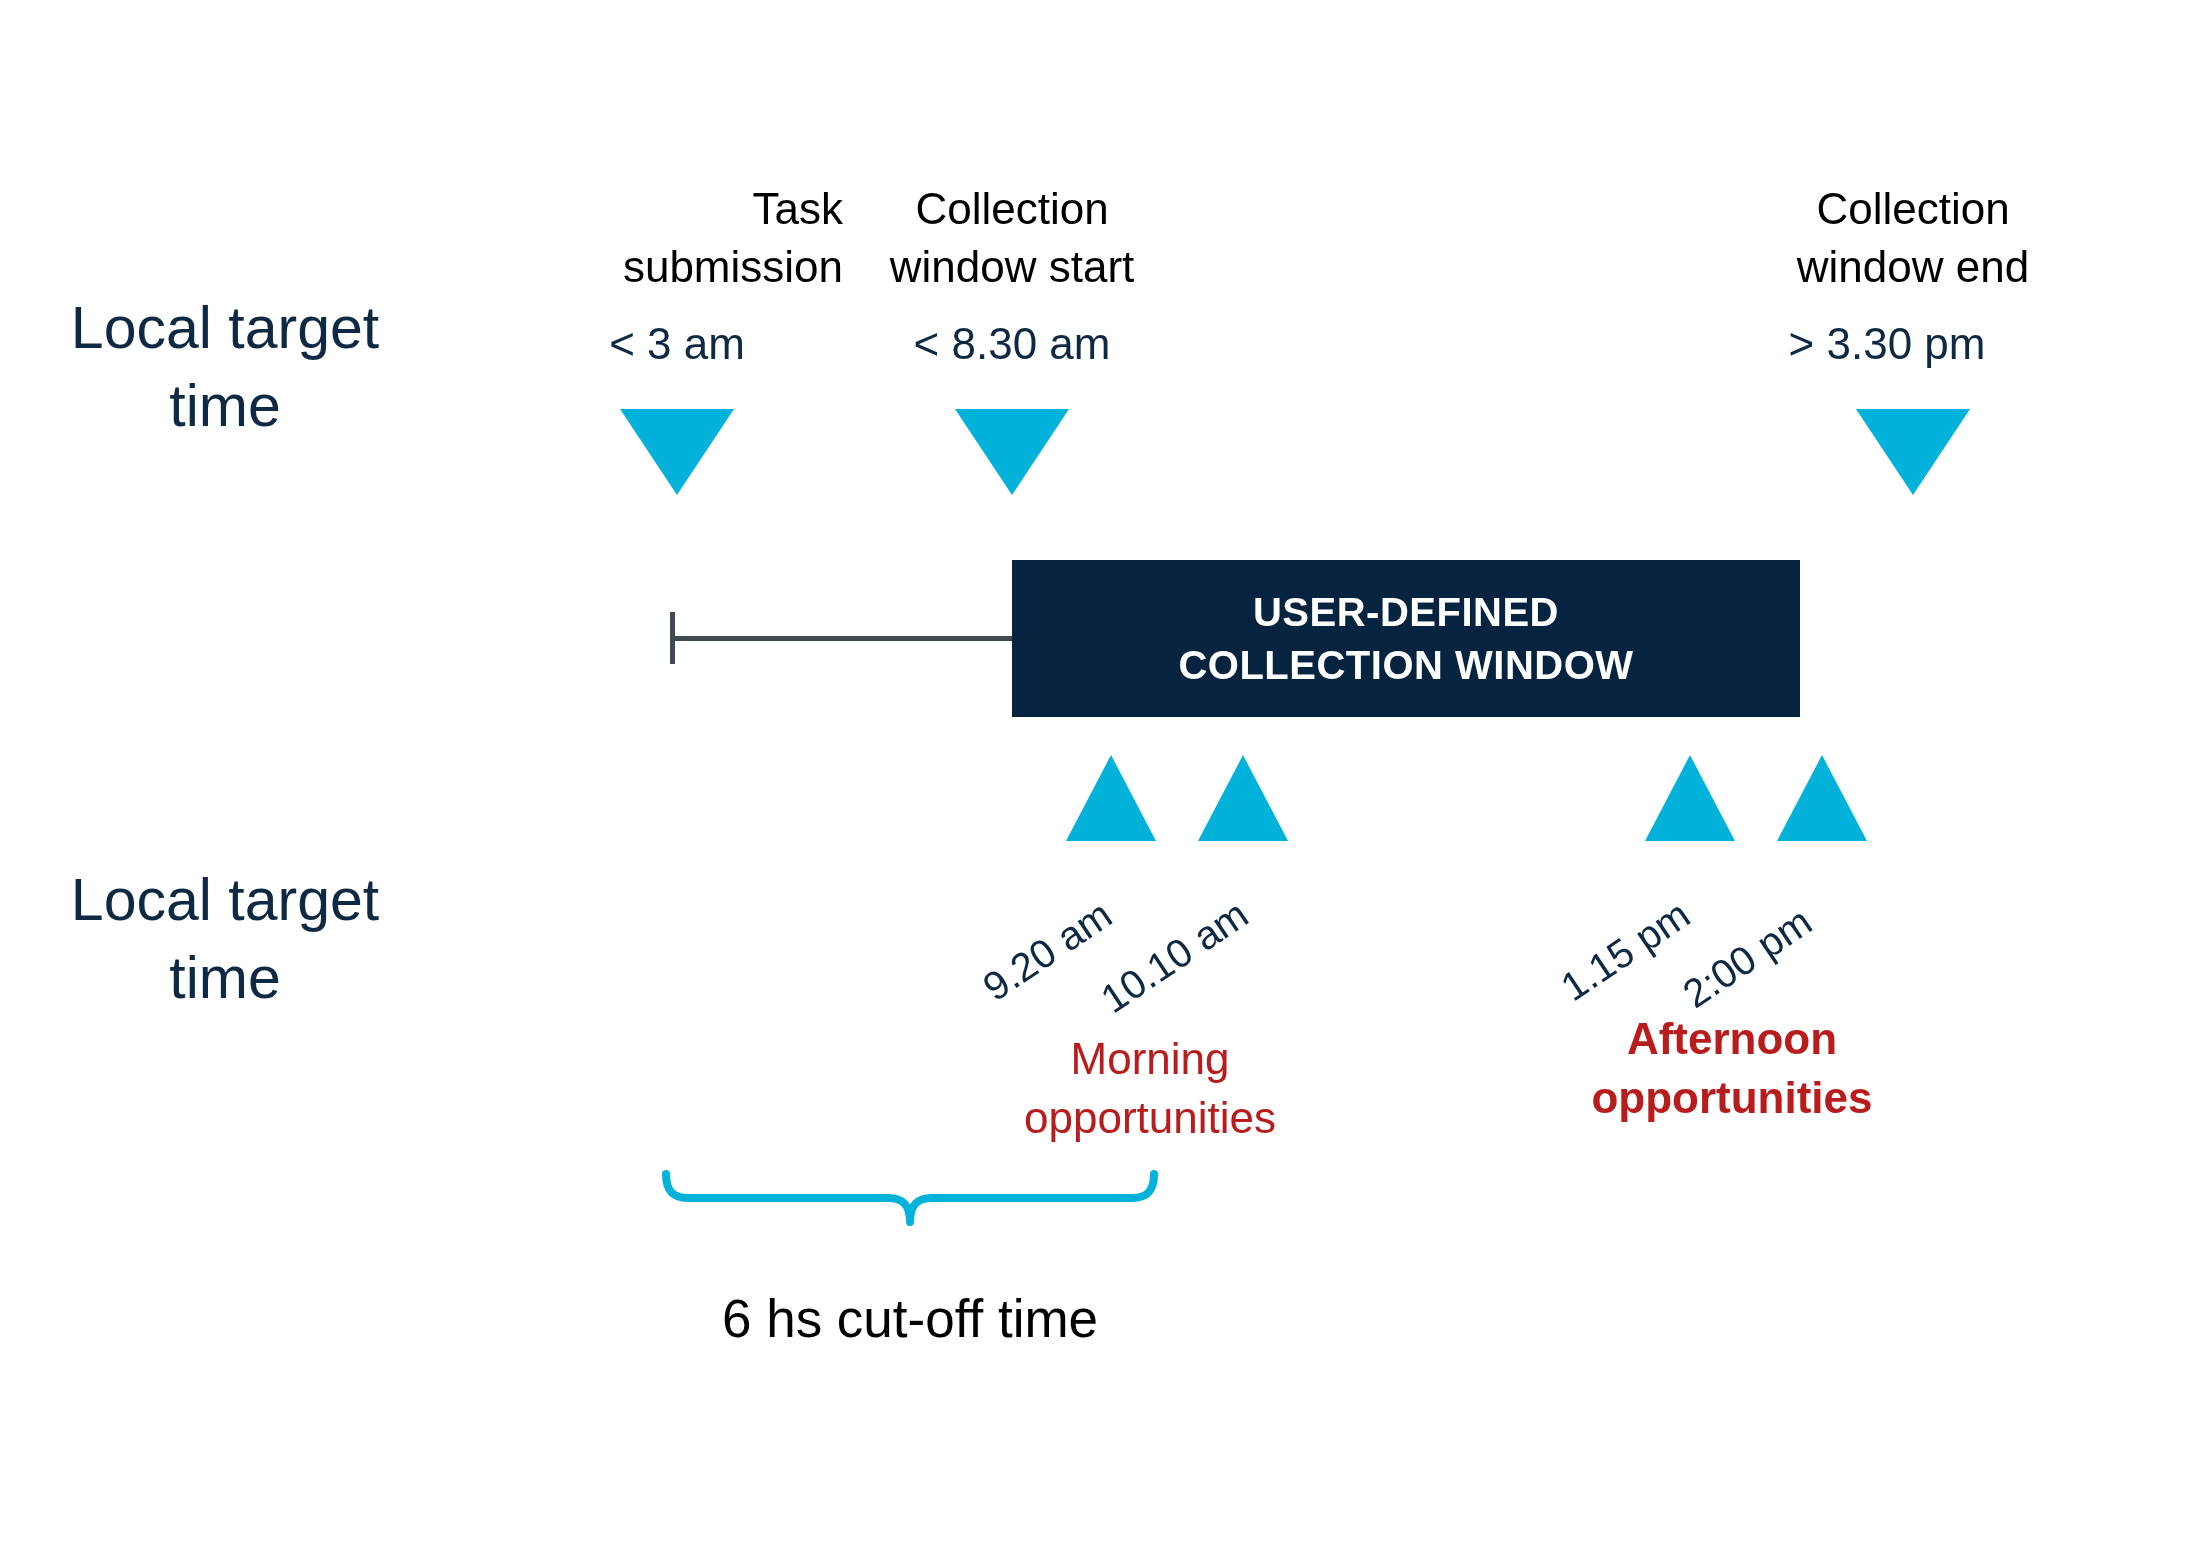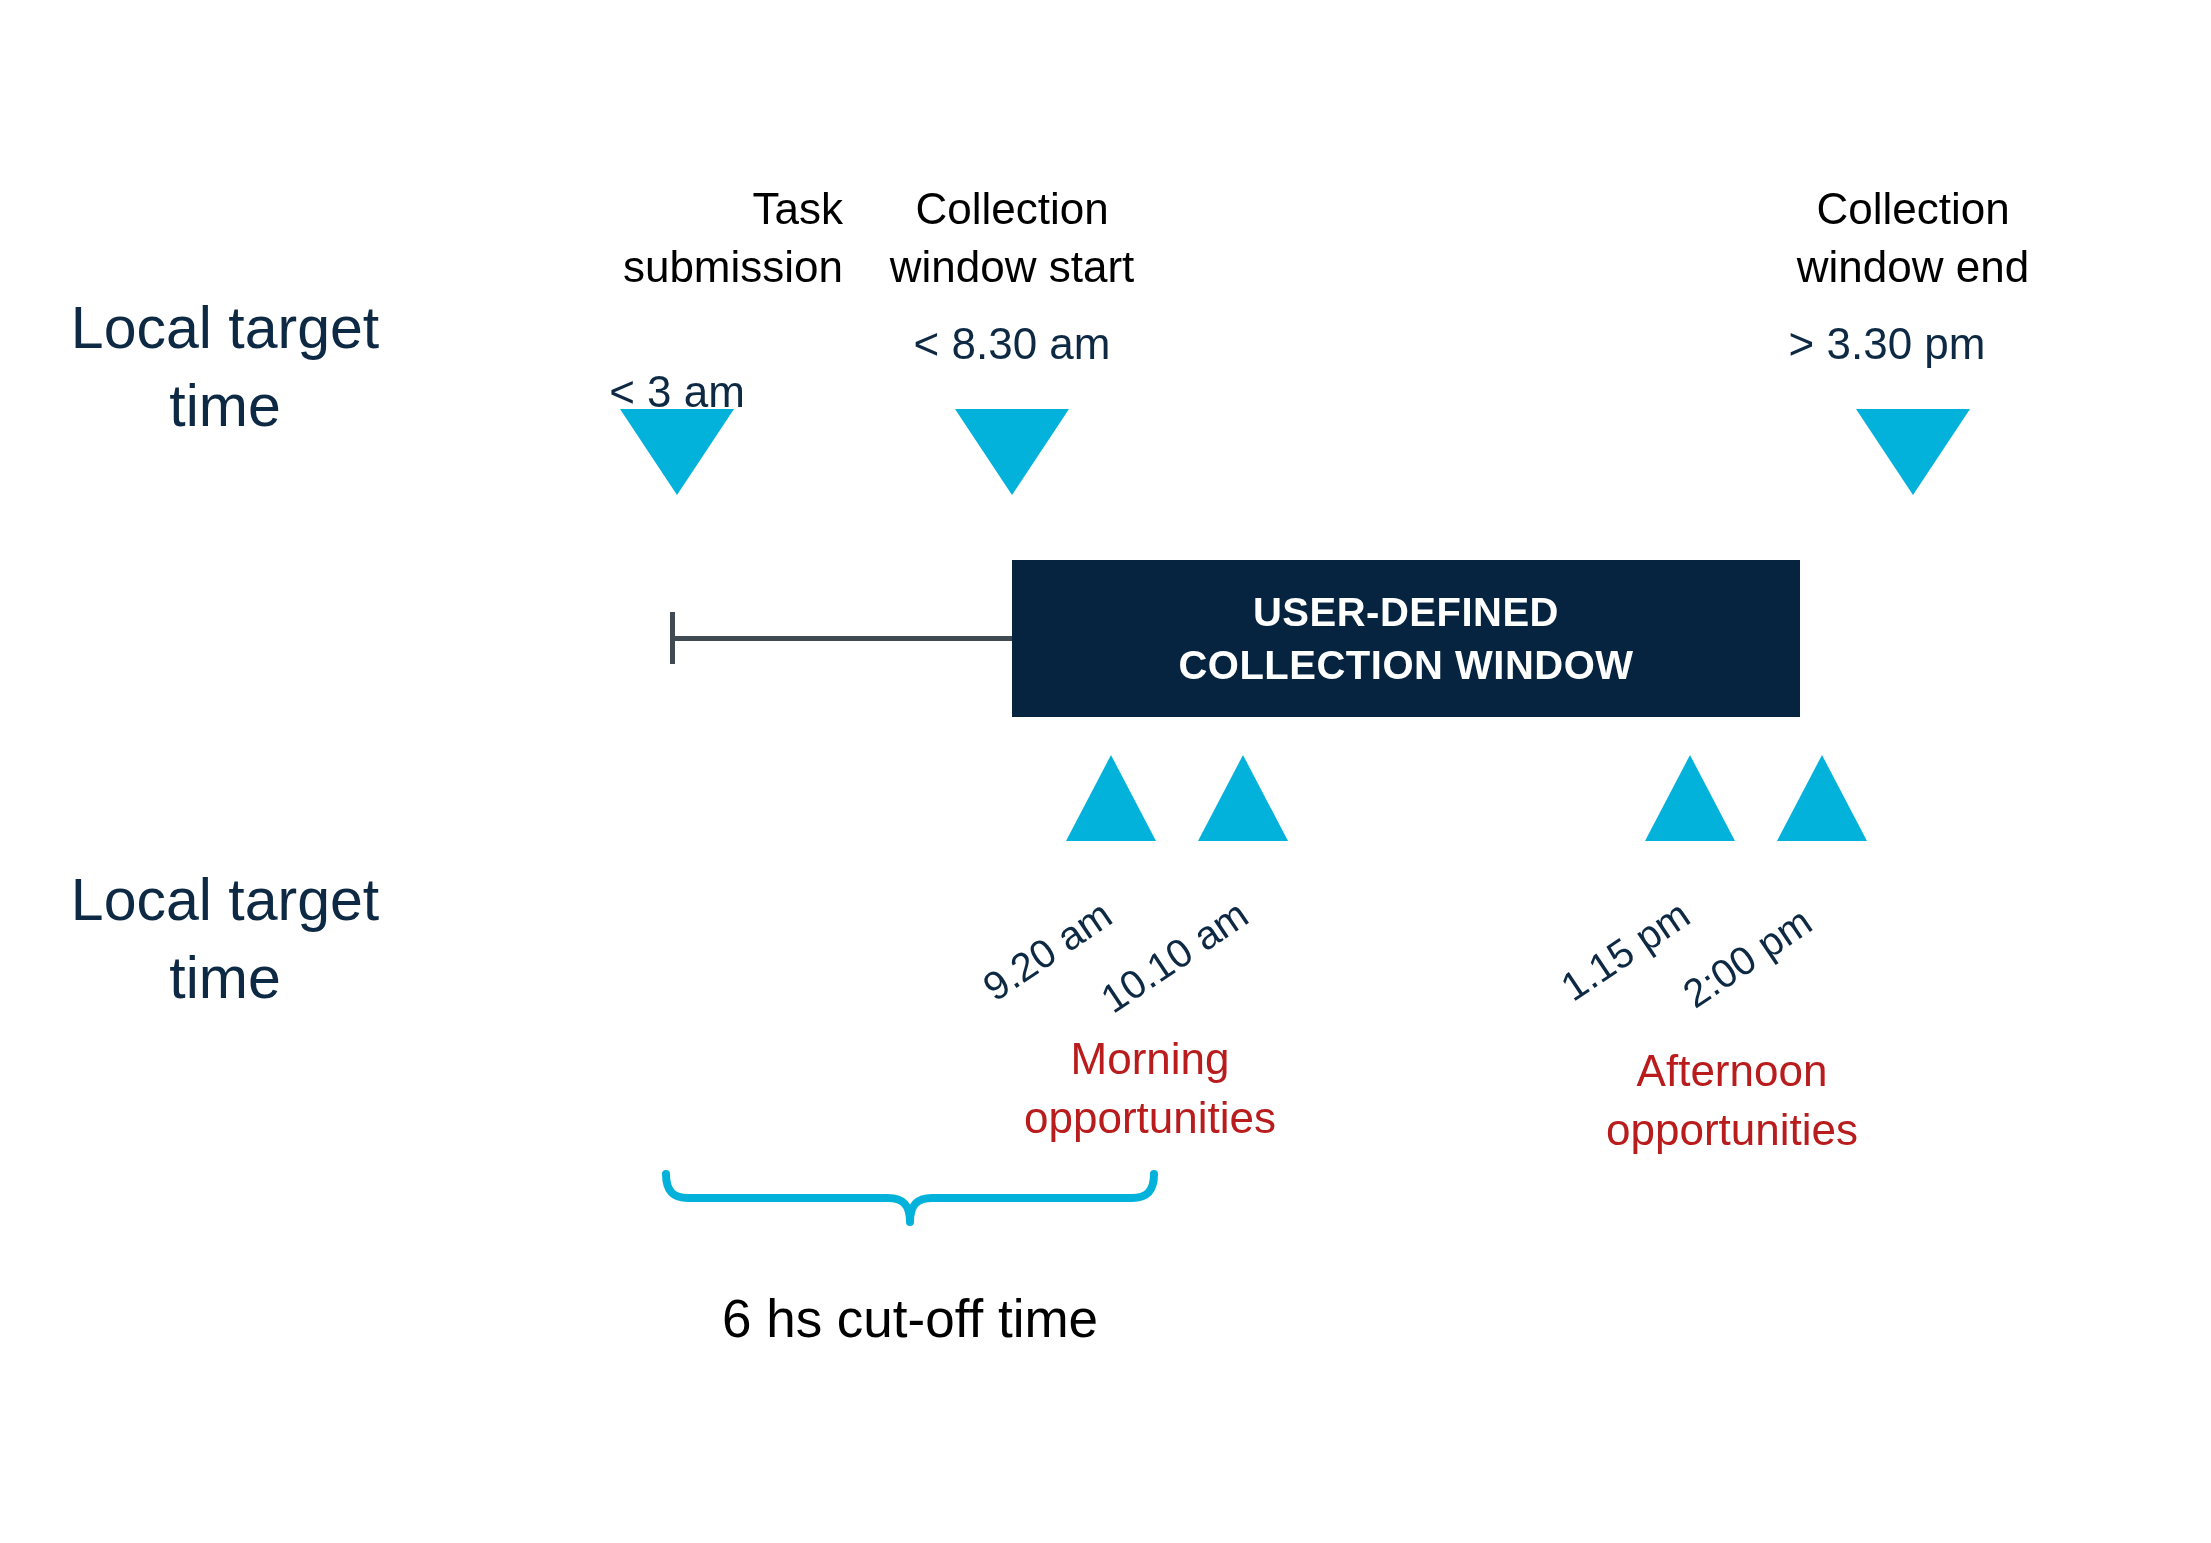--- a/index.html
+++ b/index.html
@@ -114,21 +114,21 @@
 </head>
 <body>
 
 <div id="canvas">
 
   <div class="abs axis-label" style="left:60px; top:290px; width:330px;">Local target
 time</div>
 
   <div class="abs marker-title" style="left:483px; top:180px; width:360px;text-align:right;">Task
 submission</div>
-  <div class="abs marker-time" style="left:497px; top:315px; width:360px;margin-top:48px;">&lt; 3 am</div>
+  <div class="abs marker-time" style="left:497px; top:315px; width:360px;">&lt; 3 am</div>
   <div class="abs tri tri-down" style="left:620px; top:409px;"></div>
 
   <div class="abs marker-title" style="left:822px; top:180px; width:380px;">Collection
 window start</div>
   <div class="abs marker-time" style="left:822px; top:315px; width:380px;">&lt; 8.30 am</div>
   <div class="abs tri tri-down" style="left:955px; top:409px;"></div>
 
   <div class="abs marker-title" style="left:1723px; top:180px; width:380px;">Collection
 window end</div>
   <div class="abs marker-time" style="left:1697px; top:315px; width:380px;">&gt; 3.30 pm</div>
@@ -153,21 +153,21 @@
 
   <div class="abs group-label" style="left:950px; top:1030px; width:400px;">Morning
 opportunities</div>
 
   <div class="abs tri tri-up" style="left:1645px; top:755px;"></div>
   <div class="abs rot-time" style="left:1578px; top:965px;">1.15 pm</div>
 
   <div class="abs tri tri-up" style="left:1777px; top:755px;"></div>
   <div class="abs rot-time" style="left:1700px; top:972px;">2:00 pm</div>
 
-  <div class="abs group-label" style="left:1532px; top:1042px; width:400px;">Afternoon
+  <div class="abs group-label" style="left:1532px; top:1010px; width:400px;font-weight:bold;">Afternoon
 opportunities</div>
 
   <div class="abs" style="left:660px; top:1170px;">
     <svg width="500" height="70" viewBox="0 0 500 70" fill="none">
       <path d="M6 4
                C6 22, 14 28, 28 28
                L228 28
                C242 28, 250 34, 250 52
                C250 34, 258 28, 272 28
                L472 28

